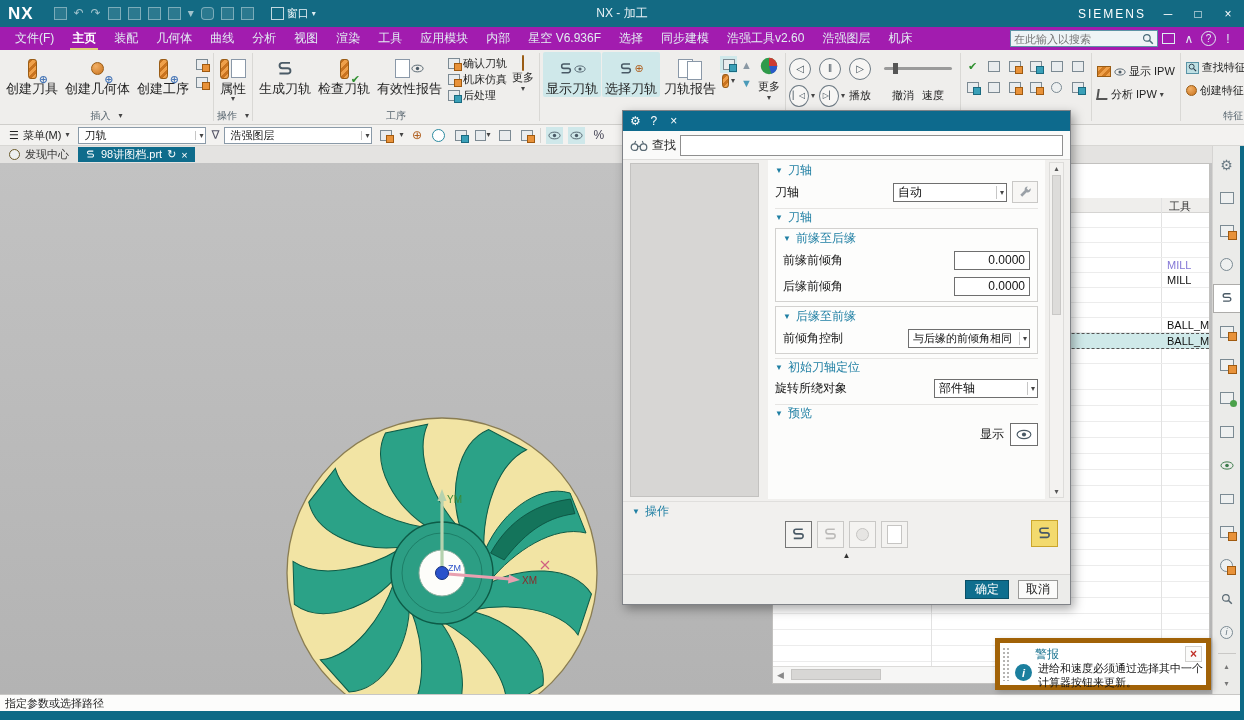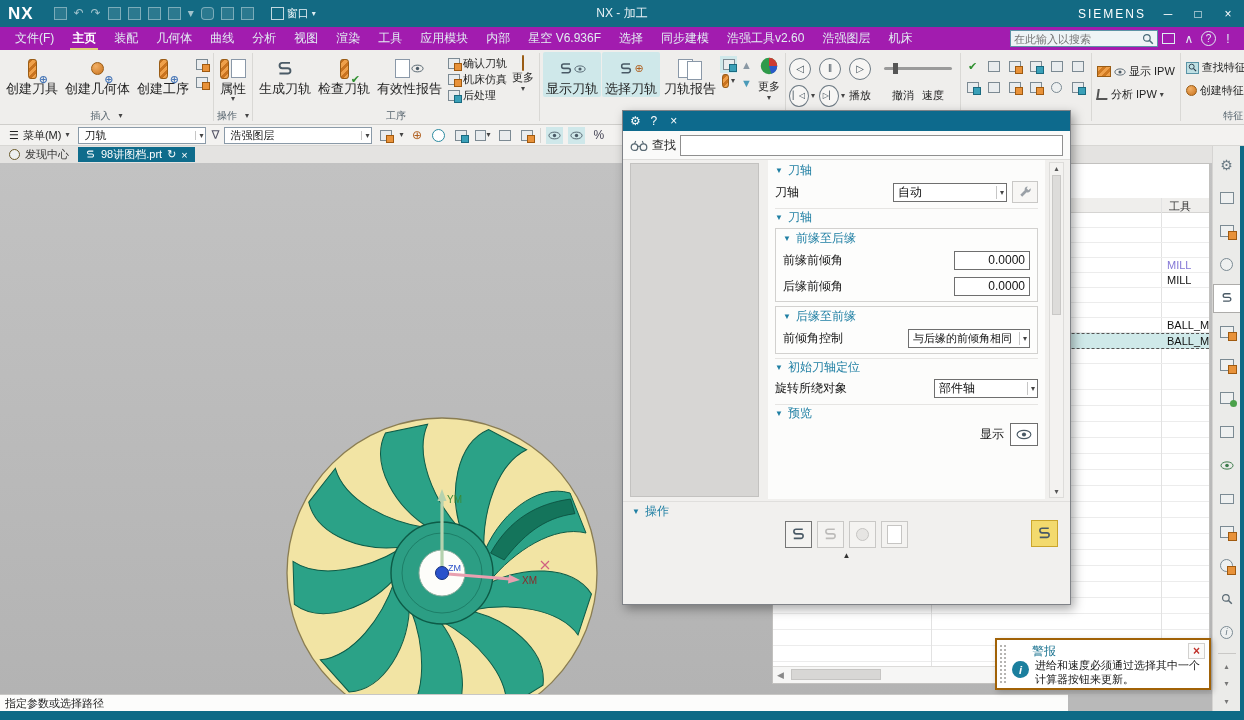--- a/index.html
+++ b/index.html
@@ -133,28 +133,28 @@
 .opsrow{display:flex;justify-content:center;gap:5px;margin-top:1px}
 .opbtn{width:27px;height:27px;border:1px solid #c9c8c6;background:#f4f3f1;display:flex;align-items:center;justify-content:center}
 .opbtn.on{border-color:#767676;color:#2a7a92}
 .opbtn.dim{color:#bdbcba}
 .ybtn{position:absolute;right:12px;top:18px;width:27px;height:27px;background:#f3da6e;border:1px solid #caa52c;display:flex;align-items:center;justify-content:center;color:#2a7a92}
 .collapse{text-align:center;font-size:8px;color:#333;height:13px;margin-top:3px}
 .dfoot{flex:1;background:#ececea;border-top:1px solid #d8d7d5;display:flex;align-items:center;justify-content:flex-end;gap:9px;padding:0 12px}
 .okbtn{min-width:44px;height:19px;background:#0f6e8e;color:#fff;border:1px solid #0a4f66;display:flex;align-items:center;justify-content:center;font-size:12px;padding:0 6px}
 .cancelbtn{min-width:40px;height:19px;background:#fbfbfa;border:1px solid #9a9a98;display:flex;align-items:center;justify-content:center;font-size:12px;color:#222;padding:0 6px}
 
-.alert{position:absolute;left:995px;top:638px;width:216px;height:52px;background:#fff;border:2px solid #a16207;box-shadow:2px 2px 6px rgba(0,0,0,.2);z-index:6}
+.alert{position:absolute;left:995px;top:638px;width:216px;height:52px;background:#fff;border:5px solid #a16207;box-shadow:2px 2px 6px rgba(0,0,0,.2);z-index:6}
 .agrip{position:absolute;left:2px;top:4px;bottom:4px;width:9px;background-image:radial-gradient(#b5b4b2 1px,transparent 1.2px);background-size:4px 4px}
 .atitle{position:absolute;left:35px;top:3px;color:#1a7390;font-size:12px}
 .aclose{position:absolute;right:4px;top:3px;width:17px;height:16px;border:1px solid #d2d1cf;color:#c03028;font-weight:bold;display:flex;align-items:center;justify-content:center;font-size:12px;background:#fbfbfa}
 .ainfo{position:absolute;left:15px;top:21px;width:17px;height:17px;border-radius:50%;background:#1b7f9e;color:#fff;font-size:11px;font-style:italic;font-weight:bold;display:flex;align-items:center;justify-content:center}
 .amsg{position:absolute;left:38px;top:18px;width:168px;font-size:11px;line-height:14px;color:#141414}
 
-.statusbar{position:absolute;top:694px;left:0;width:1068px;height:17px;background:#fcfcfb;border-top:1px solid #c8c7c5;font-size:11px;color:#222;display:flex;align-items:center;padding:0 5px}
+.statusbar{position:absolute;top:694px;left:0;width:1240px;height:17px;background:#fcfcfb;border-top:1px solid #c8c7c5;font-size:11px;color:#222;display:flex;align-items:center;padding:0 5px}
 .bottomstrip{position:absolute;top:711px;left:0;right:0;height:9px;background:#0e6a86}
 .rightstrip{position:absolute;left:1240px;top:146px;width:4px;height:565px;background:#0e6a86}
 .hidden-defs{position:absolute;width:0;height:0;overflow:hidden}
 text{font-family:"Liberation Sans","DejaVu Sans",sans-serif}
 </style>
 </head>
 <body>
 
 <svg class="hidden-defs">
   <defs>
@@ -882,20 +882,24 @@
             <span class="sheet" style="border-color:#c6c5c3"></span>
           </span>
       </div>
       <span class="ybtn">
           <svg class="ic" style="width:17px;height:17px">
             <use href="#i-spath"></use>
           </svg>
         </span>
       <div class="collapse">▲</div>
     </div>
+    <div class="dfoot">
+      <span class="okbtn">确定</span>
+      <span class="cancelbtn">取消</span>
+    </div>
   </div>
 
   <div class="alert">
     <div class="agrip"></div>
     <span class="atitle">警报</span>
     <span class="aclose">×</span>
     <span class="ainfo">i</span>
     <div class="amsg">进给和速度必须通过选择其中一个计算器按钮来更新。</div>
   </div>
 

